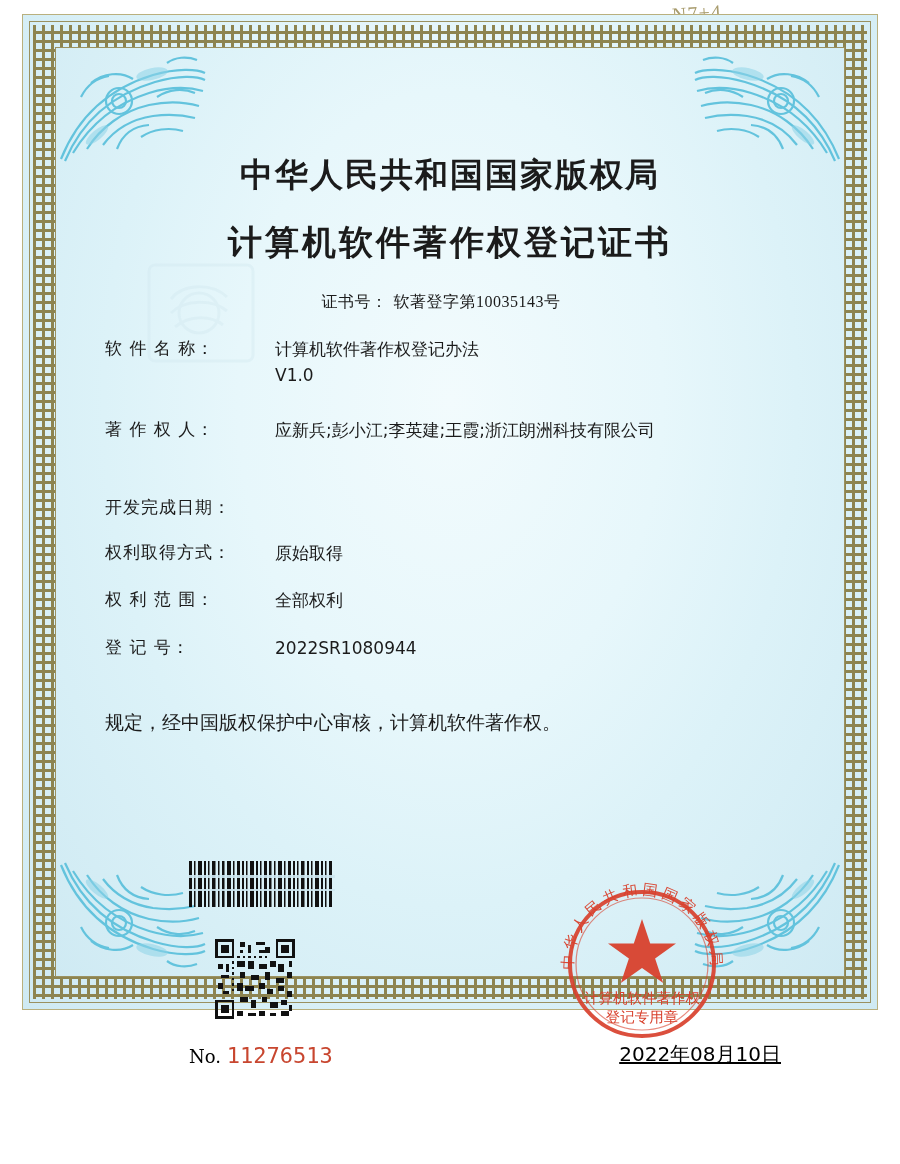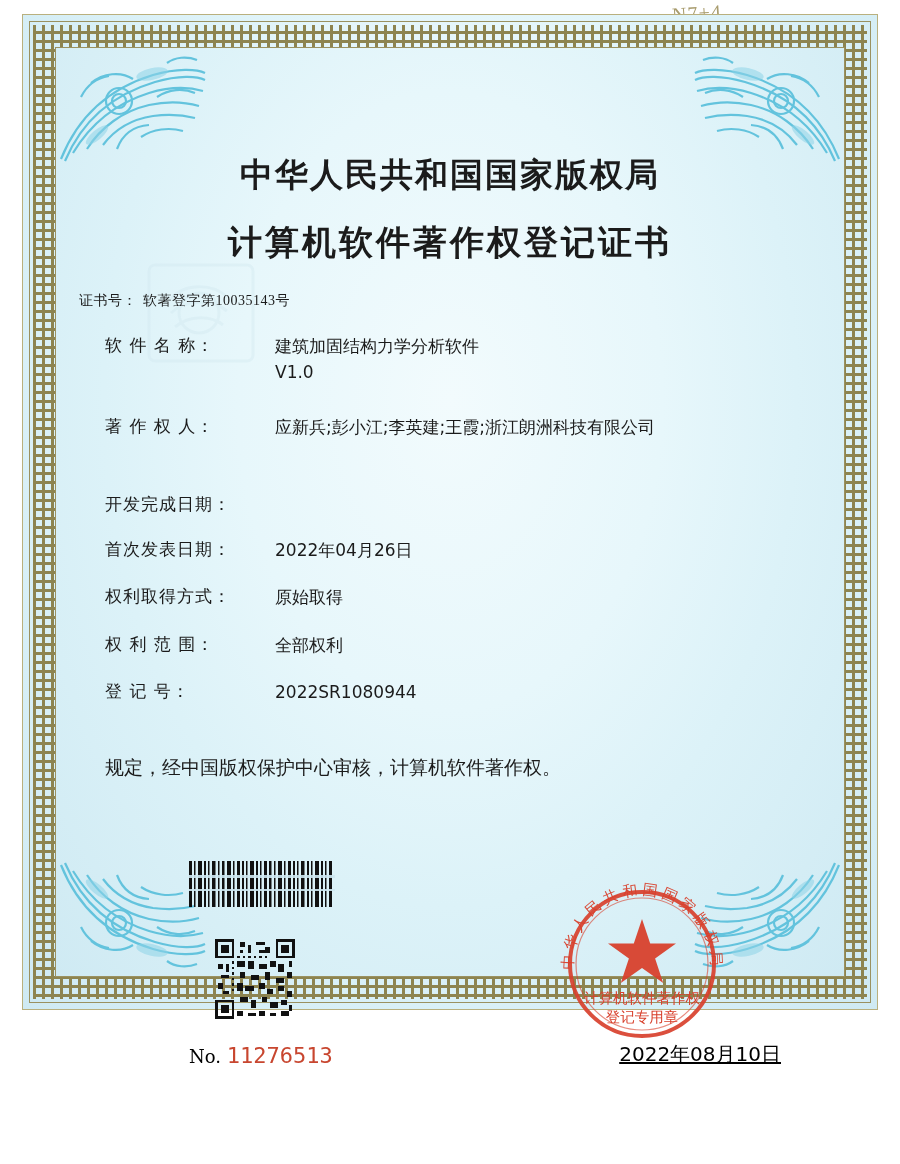--- a/index.html
+++ b/index.html
@@ -123,22 +123,22 @@
   }
   .title-sub {
     text-align: center;
     font-size: 34px;
     font-weight: bold;
     letter-spacing: 3px;
     margin-top: 22px;
     font-family: "DejaVu Serif", "Liberation Serif", serif;
   }
   .cert-no {
-    text-align: left;
-    font-size: 14px;
+    text-align: center;
+    font-size: 16px;
     margin-top: 26px;
     padding-right: 18px;
     letter-spacing: .5px;
   }
   .cert-no .label { margin-right: 6px; }
 
   .field {
     display: flex;
     align-items: flex-start;
     margin-top: 26px;
@@ -334,39 +334,35 @@
 
       <div class="title-main">中华人民共和国国家版权局</div>
       <div class="title-sub">计算机软件著作权登记证书</div>
 
       <div class="cert-no">
         <span class="label">证书号：</span><span class="value">软著登字第10035143号</span>
       </div>
 
       <div class="field sw-name">
         <div class="key">软 件 名 称：</div>
-        <div class="val">建筑加固结构力学分析软件
+        <div class="val">计算机软件著作权登记办法
 V1.0</div>
       </div>
 
       <div class="field" style="margin-top:30px">
         <div class="key">著 作 权 人：</div>
         <div class="val">应新兵;彭小江;李英建;王霞;浙江朗洲科技有限公司</div>
       </div>
 
       <div class="spacer-lg"></div>
 
       <div class="field" style="margin-top:34px">
         <div class="key">开发完成日期：</div>
       </div>
 
-      <div class="field tight">
-        <div class="key">首次发表日期：</div>
-        <div class="val">2022年04月26日</div>
-      </div>
 
       <div class="field tight">
         <div class="key">权利取得方式：</div>
         <div class="val">原始取得</div>
       </div>
 
       <div class="field tight">
         <div class="key">权 利 范 围：</div>
         <div class="val">全部权利</div>
       </div>

